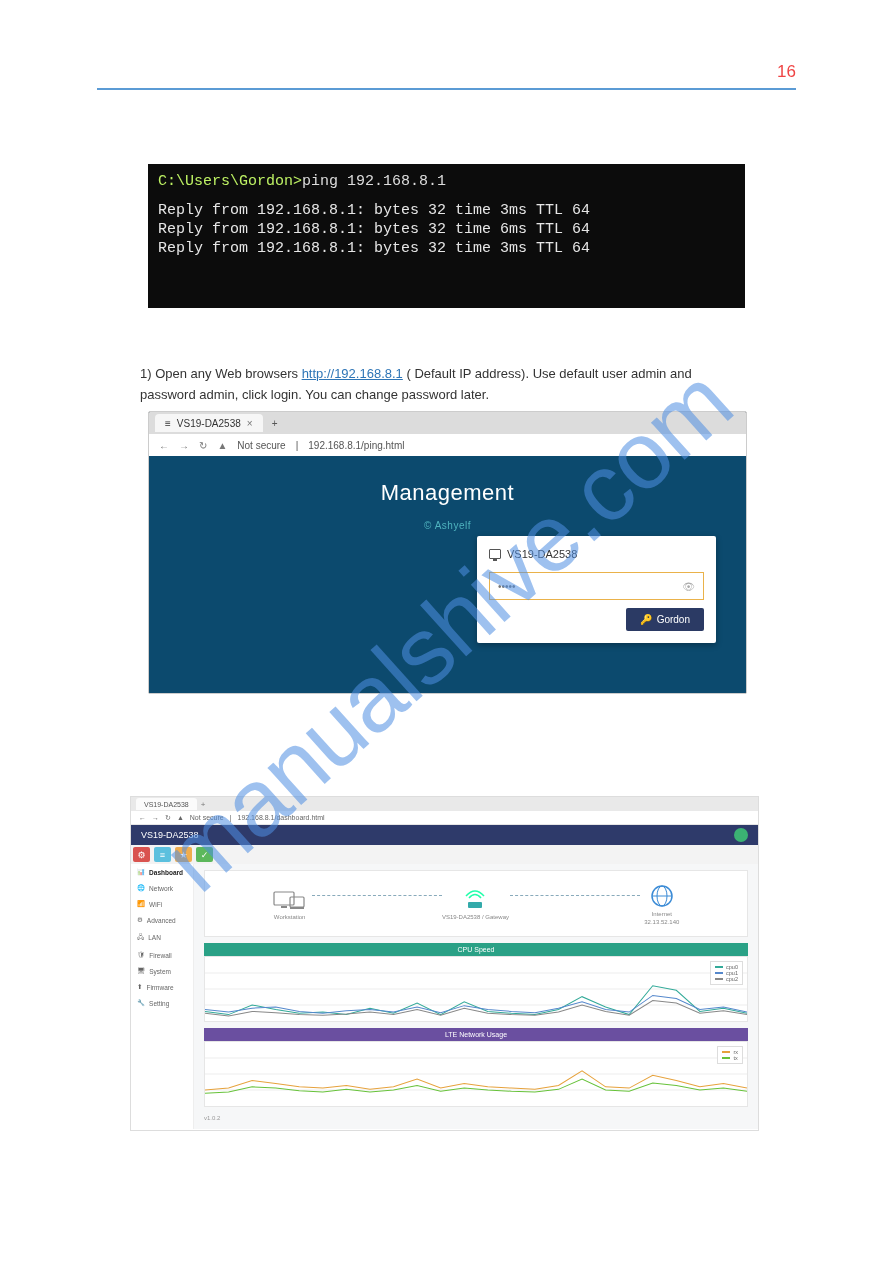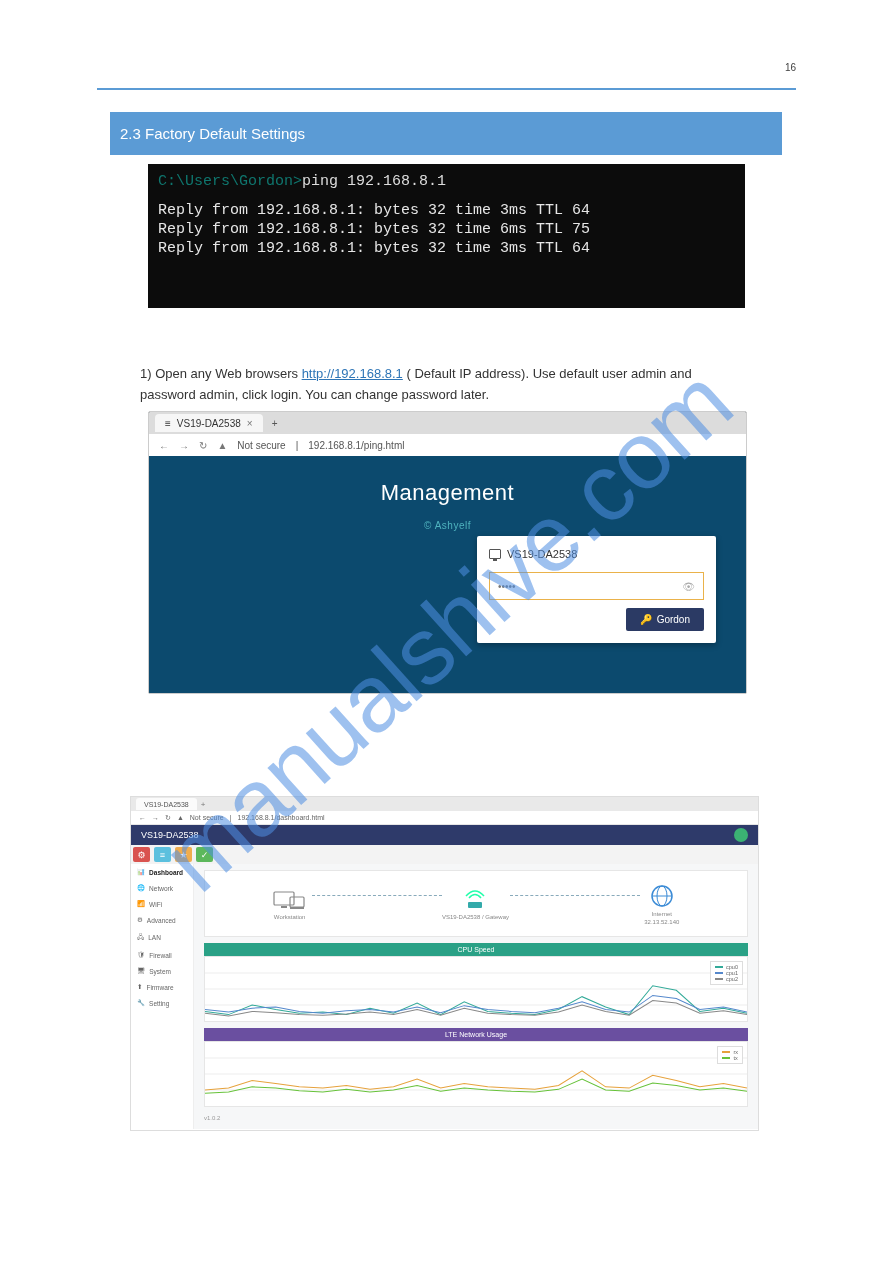--- a/index.html
+++ b/index.html
@@ -9,26 +9,26 @@
     --link:#2e75b6;
     --teal:#2aa186;
     --purple:#6a4fa0;
     --navy:#2b3648;
     --darknav:#2e3a6a;
     --wmblue:#4f8fe3;
   }
   html,body{margin:0;padding:0;background:#fff;font-family:Arial,Helvetica,sans-serif;color:#222;}
   .page{position:relative;width:var(--page-w);height:var(--page-h);margin:0 auto;background:#fff;overflow:hidden;}
   .hr-top{position:absolute;left:97px;right:97px;top:88px;height:2px;background:var(--blue);}
-  .page-num{position:absolute;right:97px;top:62px;font-size:10px;color:#404040;margin-left:8px;}
+  .page-num{position:absolute;right:97px;top:62px;font-size:17px;color:#ef4444;margin-left:8px;}
   .blue-bar{position:absolute;left:110px;top:112px;width:672px;height:43px;background:var(--blue);color:#fff;font-size:15px;display:flex;align-items:center;padding:0 10px;box-sizing:border-box;}
 
   
   .term{position:absolute;left:148px;top:164px;width:597px;height:144px;background:#0c0c0c;color:#e6e6e6;font-family:"Courier New",monospace;font-size:15px;line-height:19px;padding:8px 10px;box-sizing:border-box;}
-  .term .prompt{color:#0f766e;}
+  .term .prompt{color:#bef264;}
   .term .cmd{color:#ddd;}
 
   
   .para{position:absolute;left:140px;font-size:13px;color:#333;line-height:1.6;}
   .para a{color:var(--link);text-decoration:underline;}
 
   
   .shot1{position:absolute;left:148px;top:411px;width:597px;height:281px;background:#2e3745;border:1px solid #ccc;border-radius:2px;overflow:hidden;}
   .shot1 .tabbar{height:22px;background:#dcdcdc;display:flex;align-items:center;font-size:10px;color:#333;}
   .shot1 .tab{height:18px;background:#f6f6f6;margin-left:6px;padding:0 10px;border-radius:4px 4px 0 0;display:flex;align-items:center;gap:6px;}
@@ -78,31 +78,28 @@
   .i-monitor{width:10px;height:8px;border:1px solid #555;border-radius:1px;position:relative;display:inline-block;}
   .i-monitor::after{content:"";position:absolute;bottom:-3px;left:3px;right:3px;height:2px;background:#555;}
   .glyph{font-family:Arial,sans-serif;}
 </style>
 </head>
 <body>
 
 <div class="page">
   <div class="page-num">16</div>
   <div class="hr-top"></div>
-  <div class="blue-bar">
-    <span>2.3 Factory Default Settings</span>
-  </div>
 
   <div class="term">
     <div>
       <span class="prompt">C:\Users\Gordon&gt;</span><span class="cmd">ping 192.168.8.1</span>
     </div>
     <div style="height:10px"></div>
     <div>Reply from 192.168.8.1: bytes 32 time 3ms TTL 64</div>
-    <div>Reply from 192.168.8.1: bytes 32 time 6ms TTL 75</div>
+    <div>Reply from 192.168.8.1: bytes 32 time 6ms TTL 64</div>
     <div>Reply from 192.168.8.1: bytes 32 time 3ms TTL 64</div>
   </div>
 
   <div class="para" style="top:364px;width:597px">
     <span>1) Open any Web browsers </span><a>http://192.168.8.1</a><span> ( Default IP address). Use default user admin and password admin, click login. You can change password later.</span>
   </div>
 
   <div class="shot1">
     <div class="tabbar">
       <div class="tab">

